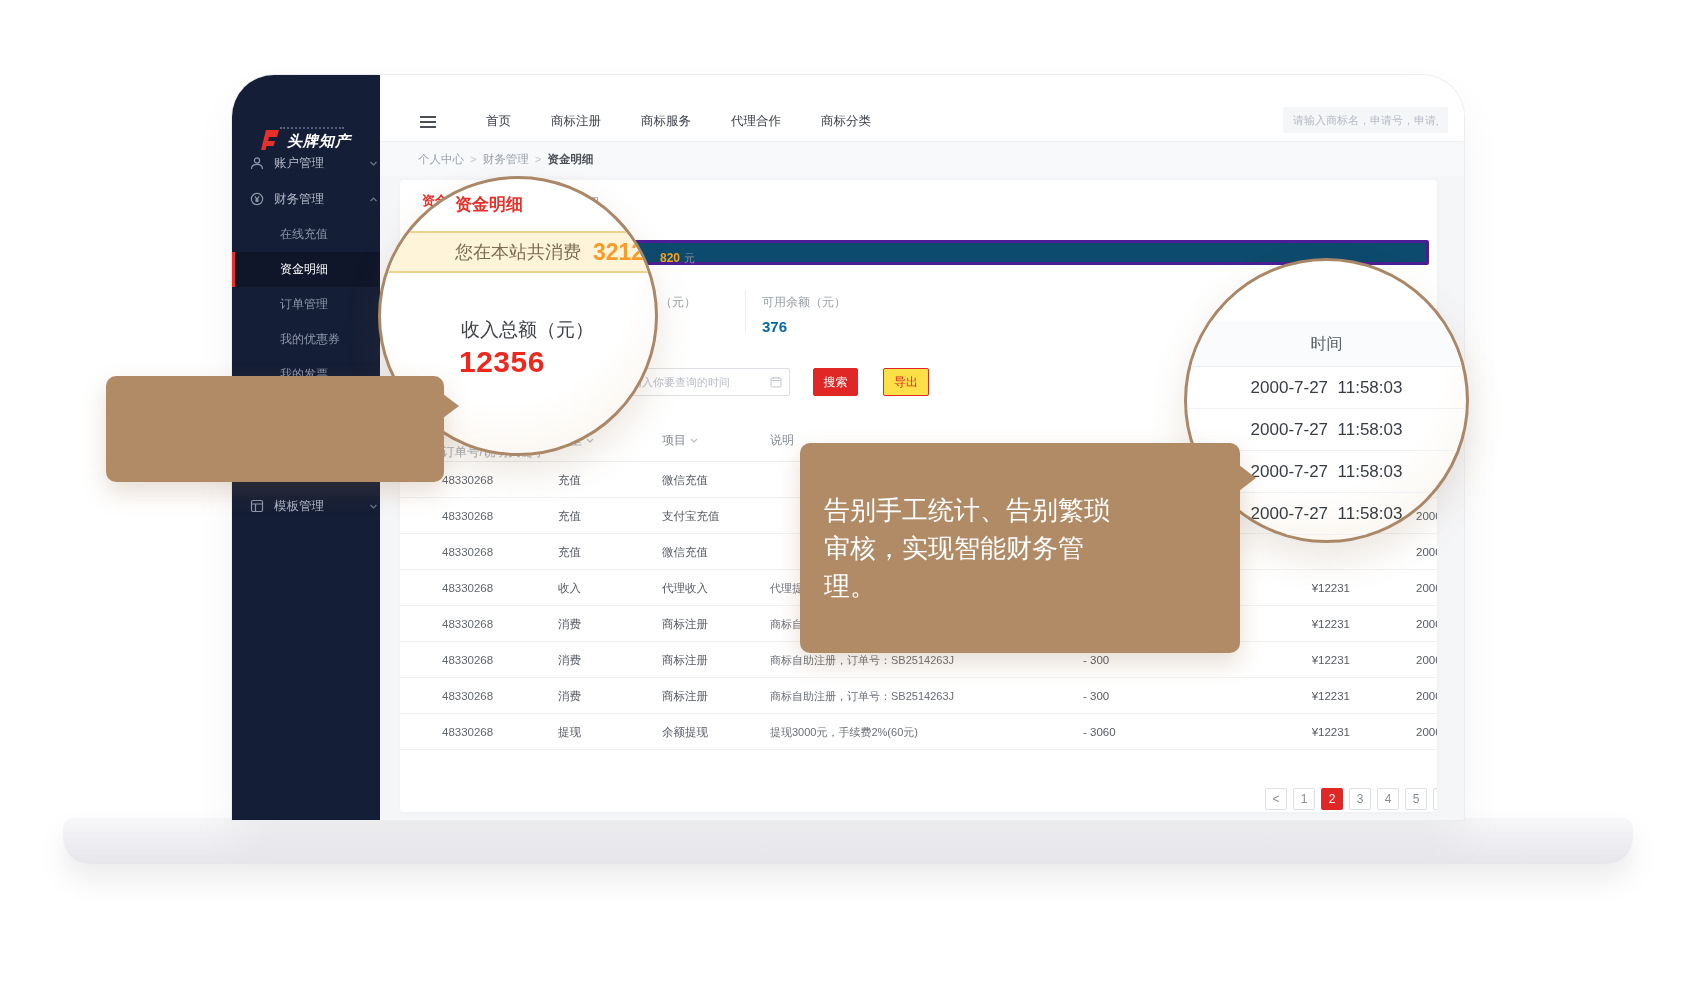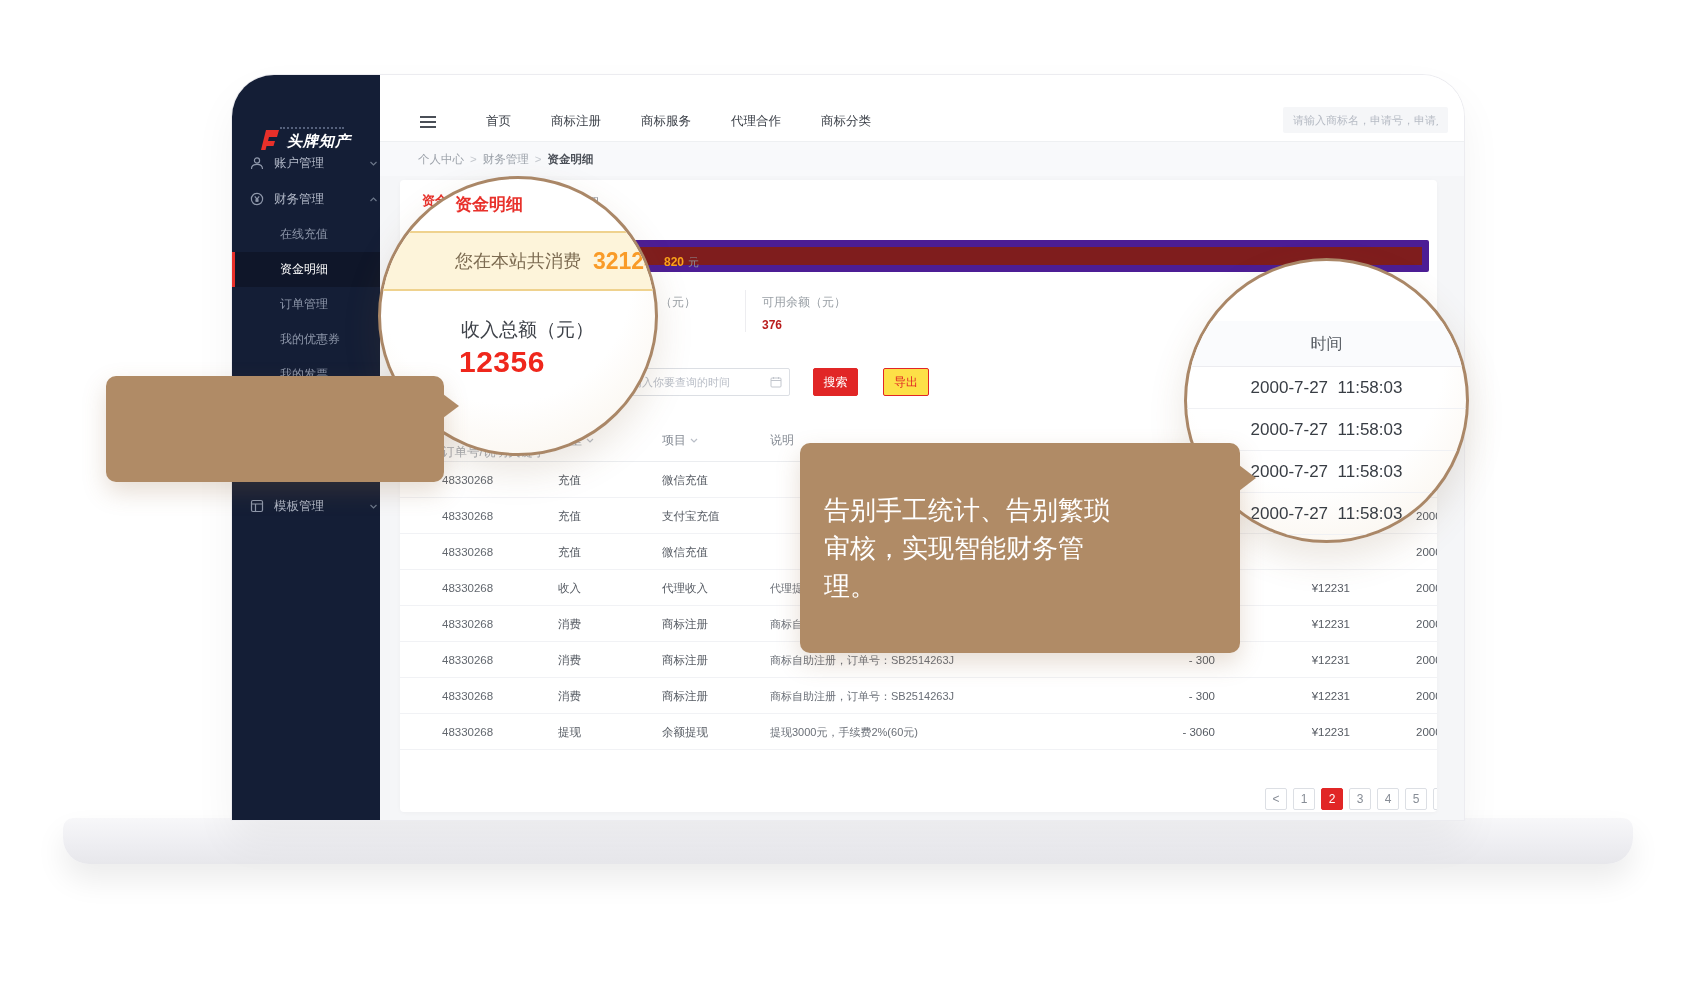--- a/index.html
+++ b/index.html
@@ -47,26 +47,26 @@
   .breadcrumb .bc.current { color:#4a4f57; font-weight:700; cursor:default; }
   .breadcrumb .bc:first-child { margin-left:38px; }
 
   .content { position:absolute; left:0; top:101px; width:1084px; height:644px; background:#f5f6f8; }
   .card { position:absolute; left:20px; top:4px; width:1037px; height:632px; background:#fff; border-radius:4px;
     box-shadow:0 1px 4px rgba(0,0,0,.03); overflow:hidden; }
 
   .tab-red { position:absolute; left:22px; top:12px; font-size:13px; color:#e8302a; font-weight:700; cursor:pointer; }
   .tab-gray { position:absolute; left:175px; top:14px; font-size:12px; color:#8b9097; cursor:pointer; }
 
-  .banner { position:absolute; left:8px; top:60px; width:1021px; height:32px; background:#7f1d1d; border:7px solid #4c1d95; border-radius:2px; }
+  .banner { position:absolute; left:8px; top:60px; width:1021px; height:25px; background:#0c4a6e; border:3px solid #4c1d95; border-radius:2px; }
   .banner-frag { position:absolute; left:249px; top:0; line-height:30px; font-size:12px; color:#faa21b; font-weight:700; }
   .banner-unit { font-size:11px; color:#8d9299; font-weight:400; margin-left:4px; }
 
   .stat-label { position:absolute; font-size:12px; color:#9aa0a6; }
-  .stat-value { position:absolute; font-size:12px; font-weight:700; color:#b91c1c; }
+  .stat-value { position:absolute; font-size:15px; font-weight:700; color:#0369a1; }
   .stat-divider { position:absolute; left:345px; top:110px; width:1px; height:42px; background:#ededf0; }
 
   .date-input { position:absolute; left:218px; top:188px; width:172px; height:28px; border:1px solid #dcdfe4; border-radius:2px; background:#fff;
     font-size:11px; color:#7d828b; padding:0 26px 0 12px; font-family:inherit; }
   .date-input::placeholder { color:#b9bec7; }
   .cal-icon { position:absolute; left:370px; top:196px; width:12px; height:12px; cursor:pointer; }
   .btn { position:absolute; top:188px; height:28px; font-size:12px; border-radius:2px; text-align:center; line-height:26px; cursor:pointer; }
   .btn-search { left:413px; width:45px; background:#e12626; color:#fff; border:1px solid #e12626; }
   .btn-export { left:483px; width:46px; background:#fde047; color:#e12626; border:1px solid #e12626; }
 
@@ -75,36 +75,36 @@
   .th-filter { position:absolute; left:42px; top:264px; font-size:12.5px; color:#a7acb4; cursor:text; }
   .header-line { position:absolute; left:22px; top:281px; width:1015px; height:1px; background:#ebedf0; }
 
   .rows { position:absolute; left:0; top:282px; width:1037px; }
   .trow { position:relative; width:1037px; height:36px; border-bottom:1px solid #f1f2f5; font-size:11.5px; color:#565b63; }
   .trow span { position:absolute; top:12px; line-height:12px; white-space:nowrap; }
   .c-order { left:42px; color:#63686f; }
   .c-type { left:158px; }
   .c-project { left:262px; }
   .c-desc { left:370px; font-size:11px; color:#6a6f77; }
-  .c-amount { left:725px; width:90px; text-align:right; }
+  .c-amount { left:683px; width:90px; }
   .c-balance { left:860px; width:90px; text-align:right; }
   .c-time { left:1016px; }
 
   .pagination { position:absolute; left:865px; top:608px; display:flex; gap:6px; }
   .page-btn { width:22px; height:22px; border:1px solid #dcdfe4; border-radius:2px; background:#fff; color:#878d96;
     font-size:12px; text-align:center; line-height:20px; cursor:pointer; flex:0 0 22px; }
   .page-btn.active { background:#e12626; border-color:#e12626; color:#fff; }
 
   
   .magnifier { position:absolute; border-radius:50%; border:3px solid #aa8767; overflow:hidden; z-index:30;
     background:radial-gradient(circle at 45% 35%, #ffffff 55%, #fbf7f1 80%, #f3ece2 100%);
     box-shadow:0 16px 36px rgba(120,85,50,.15); }
   .mag-left { left:378px; top:176px; width:280px; height:280px; }
   .mag-left .m-tab { position:absolute; left:74px; top:14px; font-size:17px; color:#e8302a; font-weight:700; }
-  .mag-left .m-banner { position:absolute; left:-24px; top:52px; width:350px; height:60px; background:#fdf4da; border:2px solid #efd28e;
+  .mag-left .m-banner { position:absolute; left:-24px; top:52px; width:350px; height:42px; background:#fdf4da; border:2px solid #efd28e;
     border-radius:3px; display:flex; align-items:center; padding-left:96px; }
   .mag-left .m-banner-prefix { font-size:18px; color:#7c6b51; }
   .mag-left .m-banner-amount { font-size:23px; font-weight:700; color:#f99b28; margin-left:12px; }
   .mag-left .m-income-label { position:absolute; left:80px; top:138px; font-size:19px; color:#3f434a; }
   .mag-left .m-income-value { position:absolute; left:78px; top:166px; font-size:30px; font-weight:800; color:#ef271c; letter-spacing:.5px; }
   .mag-right { left:1184px; top:258px; width:285px; height:285px; }
   .mag-right .m-time-header { position:absolute; left:0; top:60px; width:100%; height:46px; background:#fafbfd; border-bottom:1px solid #ececf0;
     text-align:center; line-height:46px; font-size:16px; color:#555a61; }
   .mag-right .m-time-row { position:absolute; left:0; width:100%; height:42px; border-bottom:1px solid #f0f1f4;
     text-align:center; line-height:42px; font-size:17px; color:#383d44; white-space:pre; }

